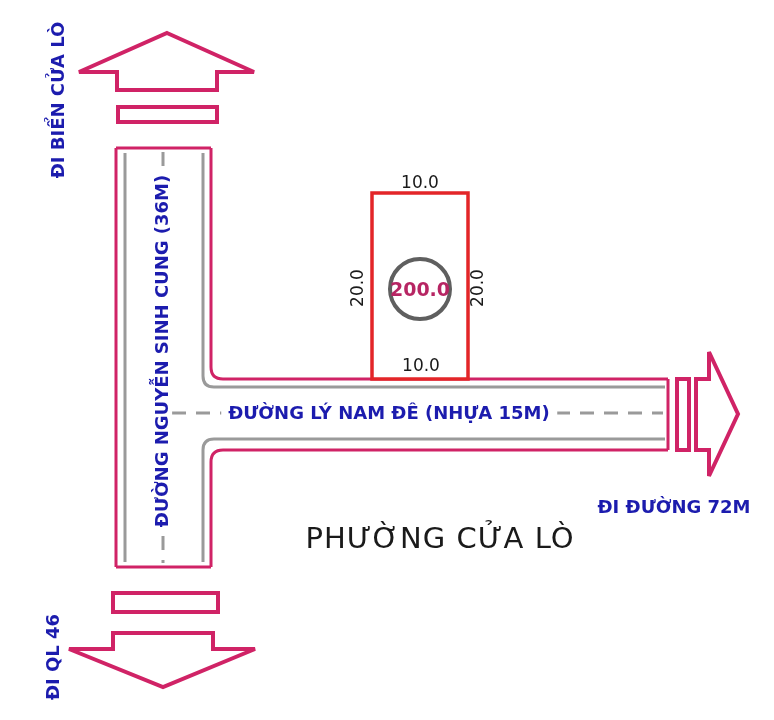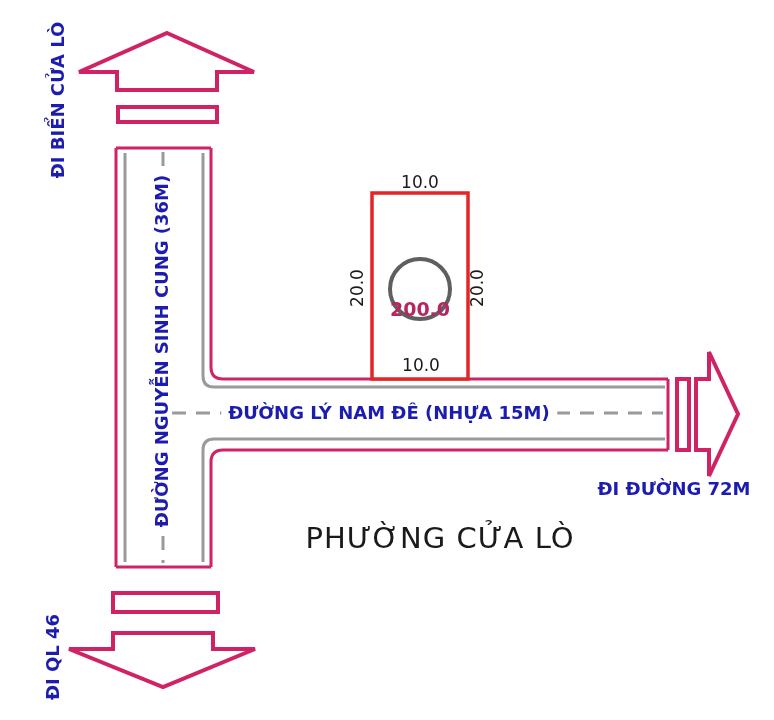--- a/index.html
+++ b/index.html
@@ -24,21 +24,21 @@
     transform:translate(-50%,-50%);
   }
   .lbl.vert{transform:translate(-50%,-50%) rotate(-90deg);}
   .blue{color:var(--blue);font-weight:bold;}
   .black{color:var(--black);}
   .fs18{font-size:18px;}
   .road-name{background:var(--bg);padding:0 7px;}
   .ward-title{font-size:29px;letter-spacing:1px;}
   .ward-sub{font-size:18px;}
   .dim{font-size:17px;color:var(--black);}
-  .area-val{font-size:19px;font-weight:bold;color:var(--area_text);margin-top:20px;}
+  .area-val{font-size:19px;font-weight:bold;color:var(--area_text);}
 </style>
 </head>
 <body>
 
 <div class="canvas">
 
   <svg width="774" height="720" viewBox="0 0 774 720">
 
     <g>
       <polygon class="arrow-shape" points="167,33 254,72 217,72 217,90 117,90 117,72 79,72"></polygon>
@@ -74,21 +74,21 @@
       <path class="dash-line" d="M163,152 V563"></path>
       <path class="dash-line" d="M172,413 H663"></path>
     </g>
 
     <rect class="plot-rect" x="372" y="193" width="96" height="186"></rect>
     <circle class="area-circle" cx="420" cy="289" r="30"></circle>
   </svg>
 
   <div class="lbl vert blue fs18" style="left:58px;top:100px;">ĐI BIỂN CỬA LÒ</div>
   <div class="lbl vert blue fs18" style="left:53px;top:657px;">ĐI QL 46</div>
-  <div class="lbl blue fs18" style="left:674px;top:489px;">ĐI ĐƯỜNG 72M</div>
+  <div class="lbl blue fs18" style="left:674px;top:507px;">ĐI ĐƯỜNG 72M</div>
 
   <div class="lbl vert blue fs18 road-name" style="left:162px;top:351px;">ĐƯỜNG NGUYỄN SINH CUNG (36M)</div>
   <div class="lbl blue fs18 road-name" style="left:389px;top:413px;">ĐƯỜNG LÝ NAM ĐÊ (NHỰA 15M)</div>
 
   <div class="lbl dim" style="left:420px;top:182px;">10.0</div>
   <div class="lbl dim" style="left:421px;top:365px;">10.0</div>
   <div class="lbl dim vert" style="left:357px;top:288px;">20.0</div>
   <div class="lbl dim vert" style="left:477px;top:288px;">20.0</div>
   <div class="lbl area-val" style="left:420px;top:289px;">200.0</div>
 

